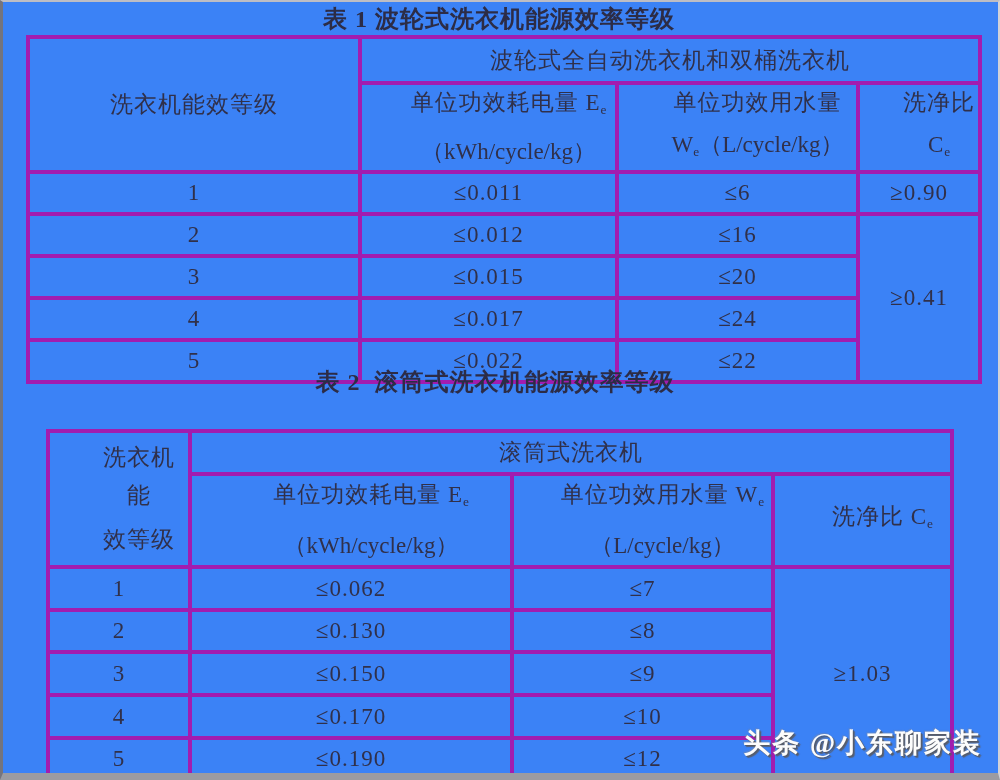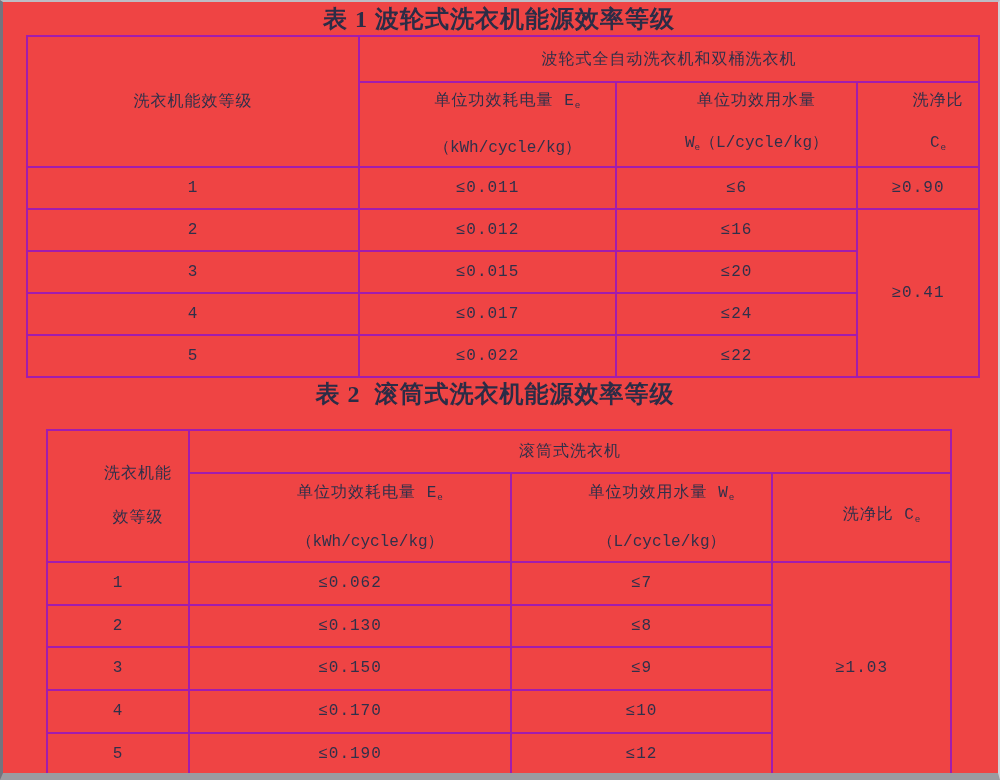--- a/index.html
+++ b/index.html
@@ -5,60 +5,59 @@
   html, body { margin: 0; padding: 0; }
   body {
     font-family: "Liberation Serif", "DejaVu Serif", serif;
     background: #e9e9ec;
   }
   .page {
     position: relative;
     width: 1000px;
     height: 780px;
     margin: 0 auto;
-    background: #ef4444;
+    background: #3b82f6;
     box-sizing: border-box;
     border-left: 3px solid #74747e;
     border-bottom: 7px solid #9b9ba1;
     border-top: 2px solid #bdbdc4;
     border-right: 2px solid #d2d2d8;
     overflow: hidden;
     color: #30304a;
   }
   .tbl-title {
     position: absolute;
     text-align: center;
     font-size: 24px;
     font-weight: bold;
     letter-spacing: 1px;
     color: #2c2c46;
     white-space: pre;
   }
   .title-1 { left: 20px; top: 1px; width: 952px; }
-  .title-2 { left: 40px; top: 376px; width: 904px; }
+  .title-2 { left: 40px; top: 364px; width: 904px; }
 
   table.grade-table {
     position: absolute;
     border-collapse: collapse;
     table-layout: fixed;
     background: transparent;
   }
   .tbl1 { left: 23px; top: 33px; width: 952px; height: 340px; }
   .tbl2 { left: 43px; top: 427px; width: 904px; height: 341px; }
 
   table.grade-table td {
-    border: 2px solid #a21caf;
+    border: 4px solid #a21caf;
     text-align: center;
     vertical-align: middle;
     padding: 0;
-    font-size: 16px;
+    font-size: 23px;
     letter-spacing: 1px;
     color: #30304a;
     overflow: hidden;
-    font-family: Liberation Mono, monospace;
   }
   .hdr { font-size: 22px; }
   .hdr .line { line-height: 36px; padding-left: 40px; }
   .hdr .line + .line { margin-top: 6px; }
   .tbl2 .hdr .line { line-height: 38px; }
   .grade-col-hdr .line { line-height: 40px; margin: 4px; }
   sub.e-sub {
     font-size: 0.58em;
     vertical-align: -0.3em;
     letter-spacing: 0;
@@ -197,14 +196,15 @@
         <td class="num">≤10</td>
       </tr>
       <tr style="height:42px">
         <td class="num">5</td>
         <td class="num">≤0.190</td>
         <td class="num">≤12</td>
       </tr>
     </tbody>
   </table>
 
+  <div class="watermark">头条 @小东聊家装</div>
 
 </div>
 
 </body></html>

